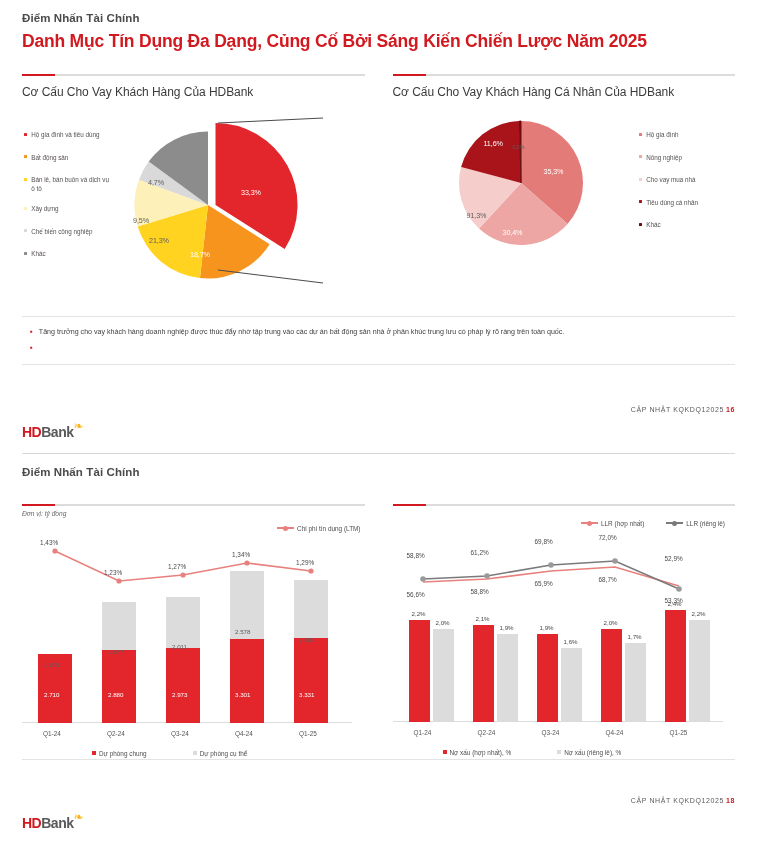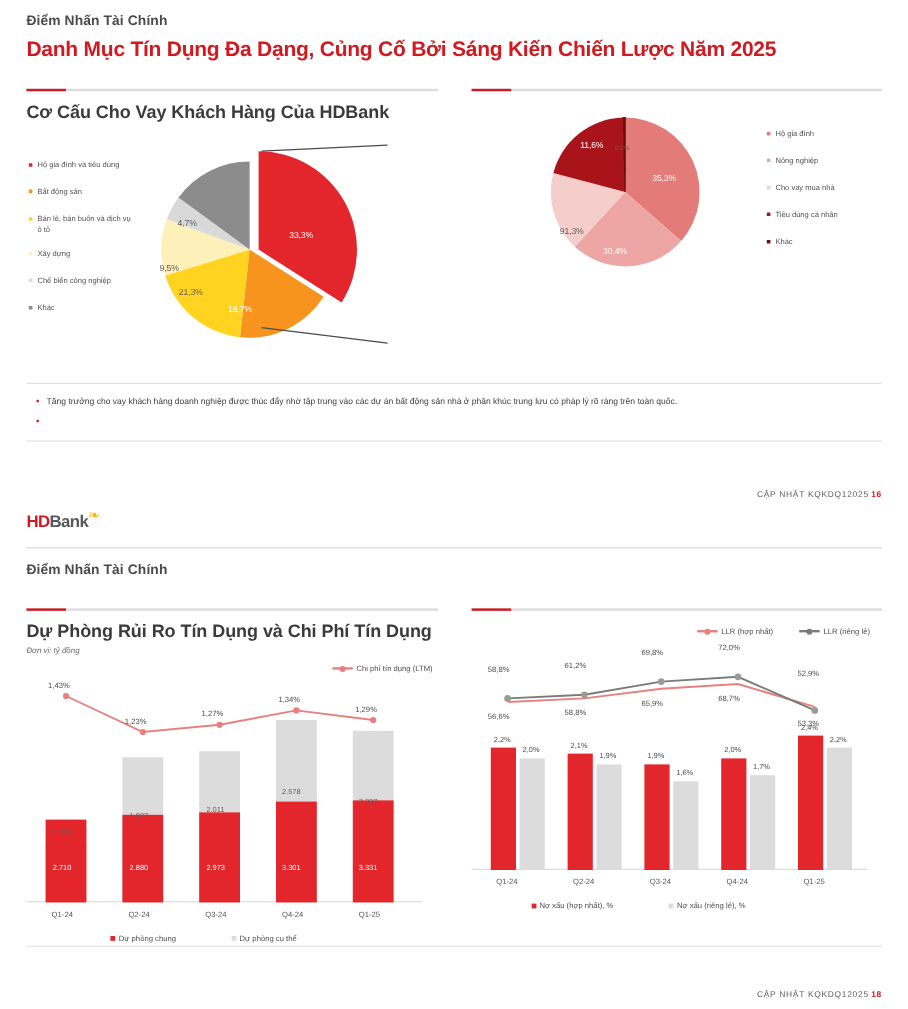--- a/index.html
+++ b/index.html
@@ -31,21 +31,21 @@
   .headline.small { font-size: 17px; }
 
   .panels { display: flex; gap: 28px; margin-top: 22px; }
   .panel { flex: 1; position: relative; }
   .panel-rule { height: 2px; background: #dcdcdc; position: relative; }
   .panel-rule::before {
     content: ""; position: absolute; left: 0; top: 0;
     width: 33px; height: 2px; background: #d2191f;
   }
   .panel-title {
-    font-size: 15px; font-weight: bold; color: #3b3b3b;
+    font-size: 12px; font-weight: normal; color: #3b3b3b;
     margin-top: 9px; letter-spacing: -.05px;
   }
   .panel-sub {
     font-size: 6.6px; font-style: italic; color: #6a6a6a; margin-top: 4px;
   }
 
   
   .pie-block { position: relative; height: 205px; margin-top: 6px; }
   .legend { position: absolute; top: 26px; font-size: 6.3px; line-height: 1.35; color: #55504f; }
   .legend.left { left: 2px; width: 86px; }
@@ -189,20 +189,21 @@
             <span class="pct" style="left:41px; top:131px; color:#5e5e5e;">21,3%</span>
             <span class="pct dark" style="left:25px; top:83px;">9,5%</span>
             <span class="pct dark" style="left:40px; top:45px;">4,7%</span>
             <span class="pct" style="left:74px; top:12px;">18,5%</span>
           </div>
         </div>
       </div>
 
       <div class="panel">
         <div class="panel-rule"></div>
+        <div class="panel-title">Cơ Cấu Cho Vay Khách Hàng Cá Nhân Của HDBank</div>
 
         <div class="pie-block">
 
           <div class="pie-wrap" style="left:62px; top:12px;">
             <svg width="150" height="150" viewBox="0 0 150 150">
               <g transform="translate(66,66)">
 
                 <path d="M0,0 L0,-62 A62,62 0 0,1 46.6,40.9 Z" fill="#e37b79"></path>
 
                 <path d="M0,0 L46.6,40.9 A62,62 0 0,1 -42.0,45.6 Z" fill="#eda6a3"></path>
@@ -271,21 +272,20 @@
 
   <div class="divider-strong"></div>
 
   <section class="slide" style="padding-top:12px;">
     <div class="eyebrow">Điểm Nhấn Tài Chính</div>
 
     <div class="panels" style="margin-top:26px;">
 
       <div class="panel">
         <div class="panel-rule"></div>
-        <div class="panel-title">Dự Phòng Rủi Ro Tín Dụng và Chi Phí Tín Dụng</div>
         <div class="panel-sub">Đơn vị: tỷ đồng</div>
 
         <div class="chart-area">
 
           <div class="legend-inline" style="right:4px; top:4px;">
             <div class="li">
               <span class="line-sw" style="background:#e8807e">
                   <i style="position:absolute;left:6px;top:-1.8px;width:5px;height:5px;border-radius:50%;background:#e8807e;display:block;"></i>
                 </span>
               <span>Chi phí tín dụng (LTM)</span>

